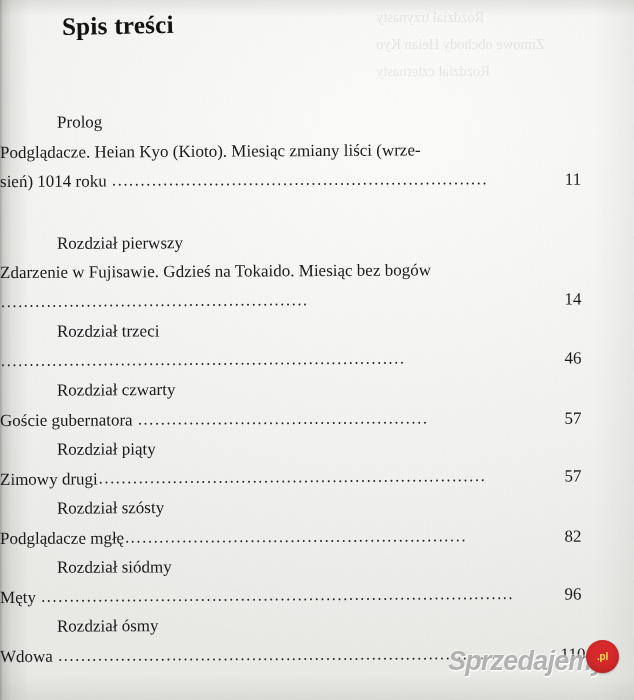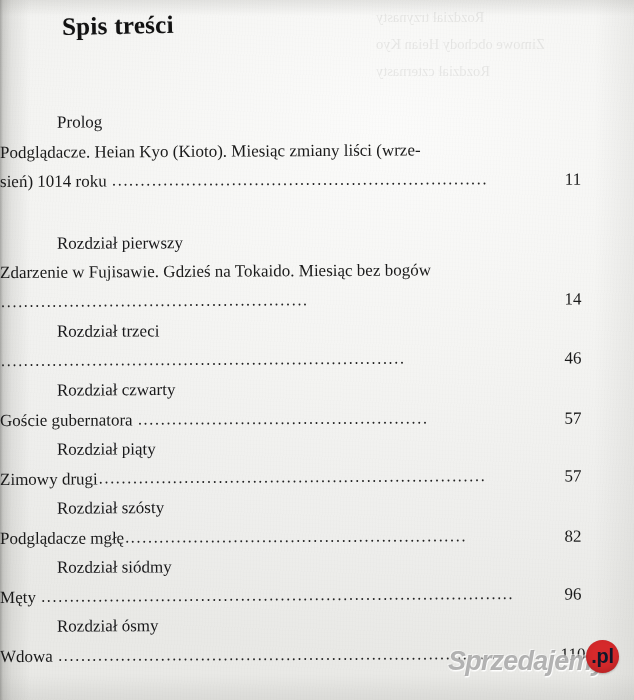--- a/index.html
+++ b/index.html
@@ -195,22 +195,22 @@
     box-shadow: 0 1px 2px rgba(0,0,0,.25), inset 0 -3px 6px rgba(0,0,0,.14);
   }
   .wm-badge span {
     position: absolute;
     inset: 0;
     display: flex;
     align-items: center;
     justify-content: center;
     font-family: "Liberation Sans", "DejaVu Sans", sans-serif;
     font-weight: bold;
-    font-size: 20px;
-    color: #0f172a;
+    font-size: 10px;
+    color: #fde047;
     letter-spacing: -0.3px;
     padding-bottom: 1px;
   }
 </style>
 </head>
 <body>
 
 <div id="page">
 
   <div class="paper-base"></div>

